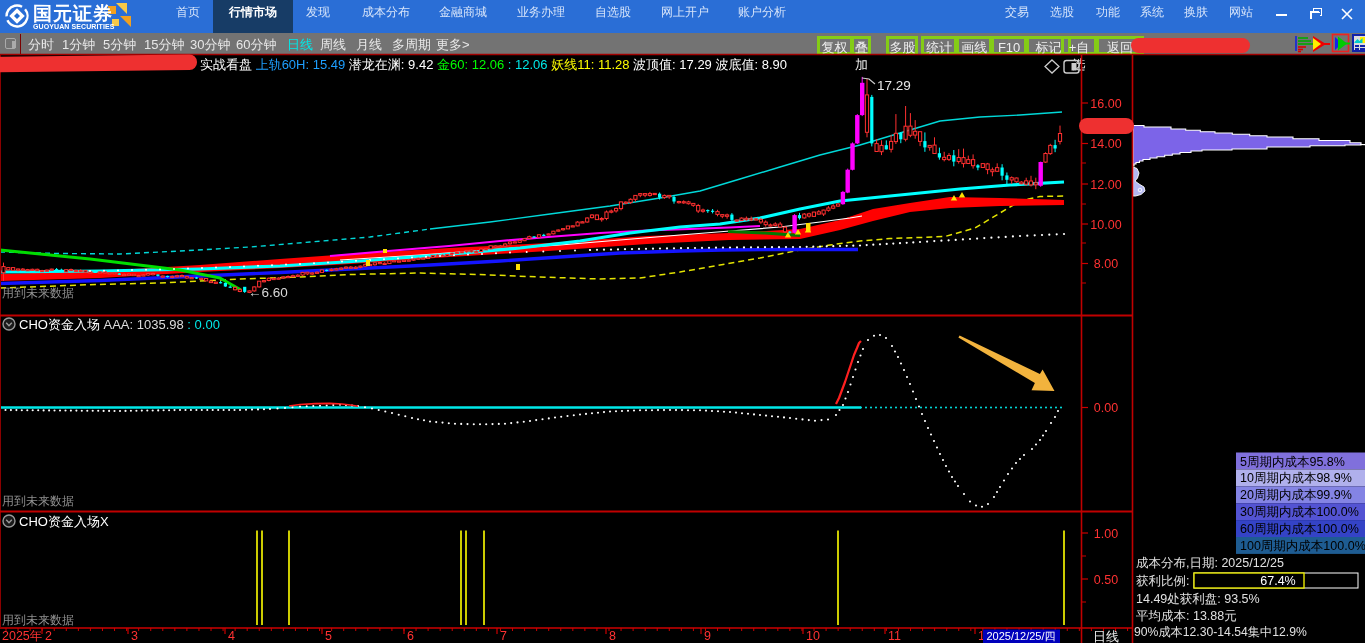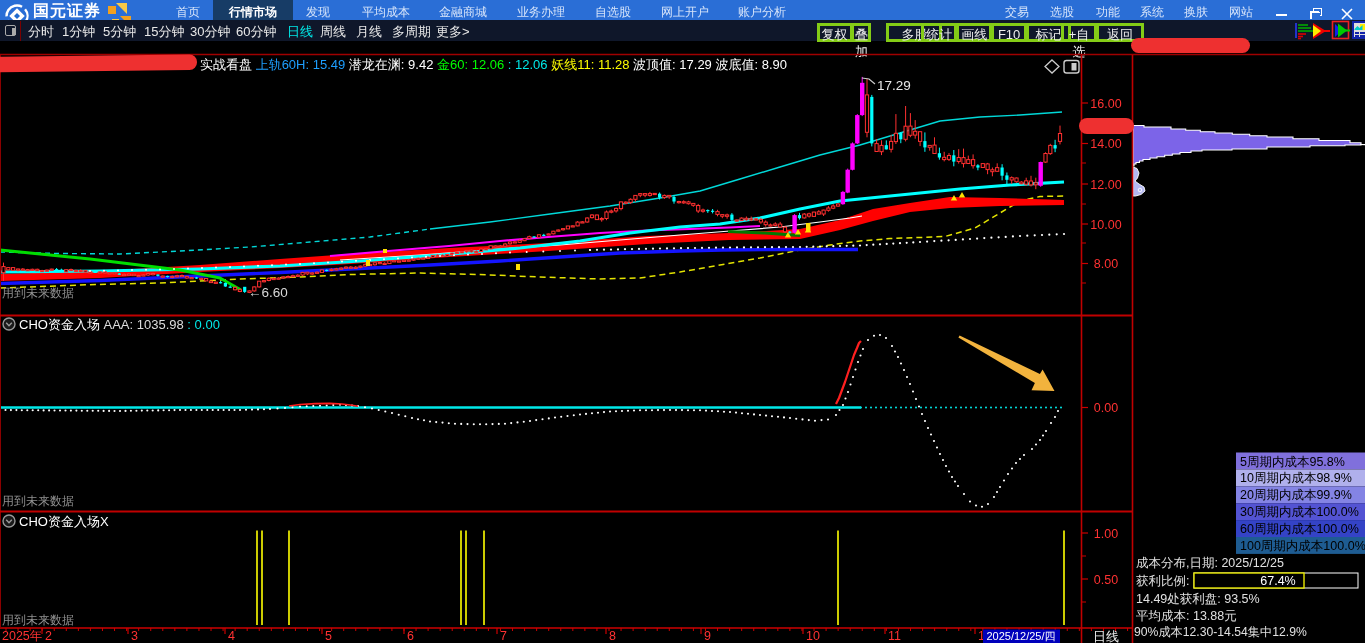--- a/index.html
+++ b/index.html
@@ -1,31 +1,31 @@
 <!DOCTYPE html>
 <html><head><meta charset="utf-8"><style>
 *{margin:0;padding:0;box-sizing:border-box}
 html,body{width:1365px;height:643px;background:#000;overflow:hidden;font-family:"Liberation Sans",sans-serif}
 .nav{position:absolute;left:0;top:0;width:1365px;height:33px;background:#2a6ed6}
 .hl{position:absolute;left:213px;top:0;width:80px;height:33px;background:#173c66}
 .ni{position:absolute;top:4px;transform:translateX(-50%);color:#d6e4fa;font-size:12px;white-space:nowrap}
 .ni.hot{color:#ffffff;font-weight:bold}
-.lg{position:absolute;left:33px;top:1px;color:#fff;font-size:16px;font-weight:bold;letter-spacing:1px}
+.lg{position:absolute;left:33px;top:1px;color:#fff;font-size:19px;font-weight:bold;letter-spacing:1px}
 .lge{position:absolute;left:33px;top:22.5px;color:#fff;font-size:7px;font-weight:bold;letter-spacing:0.1px}
 .wb{position:absolute}
-.tbar{position:absolute;left:0;top:20px;width:1365px;height:21px;background:#0f172a;font-size:13px}
+.tbar{position:absolute;left:0;top:33px;width:1365px;height:21px;background:#737373;font-size:13px}
 .btn{position:absolute;top:3px;height:19px;border:3px solid #84cc16;color:#eee;text-align:center;line-height:17px;font-size:13px}
 </style></head>
 <body>
 <div class="nav">
 <div class="hl"></div>
 <span class="ni" style="left:188px">首页</span>
 <span class="ni hot" style="left:253px">行情市场</span>
 <span class="ni" style="left:318px">发现</span>
-<span class="ni" style="left:386px">平均成本</span>
+<span class="ni" style="left:386px">成本分布</span>
 <span class="ni" style="left:463px">金融商城</span>
 <span class="ni" style="left:541px">业务办理</span>
 <span class="ni" style="left:613px">自选股</span>
 <span class="ni" style="left:685px">网上开户</span>
 <span class="ni" style="left:762px">账户分析</span>
 <span class="ni" style="left:1017px">交易</span>
 <span class="ni" style="left:1062px">选股</span>
 <span class="ni" style="left:1108px">功能</span>
 <span class="ni" style="left:1152px">系统</span>
 <span class="ni" style="left:1196px">换肤</span>
@@ -59,21 +59,21 @@
 <span style="position:absolute;left:144px;top:3px;color:#e8e8e8">15分钟</span>
 <span style="position:absolute;left:190px;top:3px;color:#e8e8e8">30分钟</span>
 <span style="position:absolute;left:236px;top:3px;color:#e8e8e8">60分钟</span>
 <span style="position:absolute;left:287px;top:3px;color:#00e8e8">日线</span>
 <span style="position:absolute;left:320px;top:3px;color:#e8e8e8">周线</span>
 <span style="position:absolute;left:356px;top:3px;color:#e8e8e8">月线</span>
 <span style="position:absolute;left:392px;top:3px;color:#e8e8e8">多周期</span>
 <span style="position:absolute;left:436px;top:3px;color:#e8e8e8">更多&gt;</span>
 <span class="btn" style="left:816.5px;width:36px">复权</span>
 <span class="btn" style="left:851.4px;width:20px">叠加</span>
-<span class="btn" style="left:886.4px;width:56px">多股</span>
+<span class="btn" style="left:886.4px;width:32px">多股</span>
 <span class="btn" style="left:921.3px;width:36px">统计</span>
 <span class="btn" style="left:956.2px;width:36px">画线</span>
 <span class="btn" style="left:991.1px;width:36px">F10</span>
 <span class="btn" style="left:1026.1px;width:45px">标记</span>
 <span class="btn" style="left:1061.0px;width:36px">+自选</span>
 <span class="btn" style="left:1095.9px;width:48px">返回</span>
 <svg width="75" height="21" style="position:absolute;left:1291px;top:0">
 <line x1="5" y1="3" x2="5" y2="18" stroke="#2233cc" stroke-width="2"></line>
 <line x1="7" y1="5" x2="17" y2="5" stroke="#00aa00" stroke-width="1.6"></line>
 <line x1="7" y1="8" x2="20" y2="8" stroke="#00aa00" stroke-width="1.6"></line>

